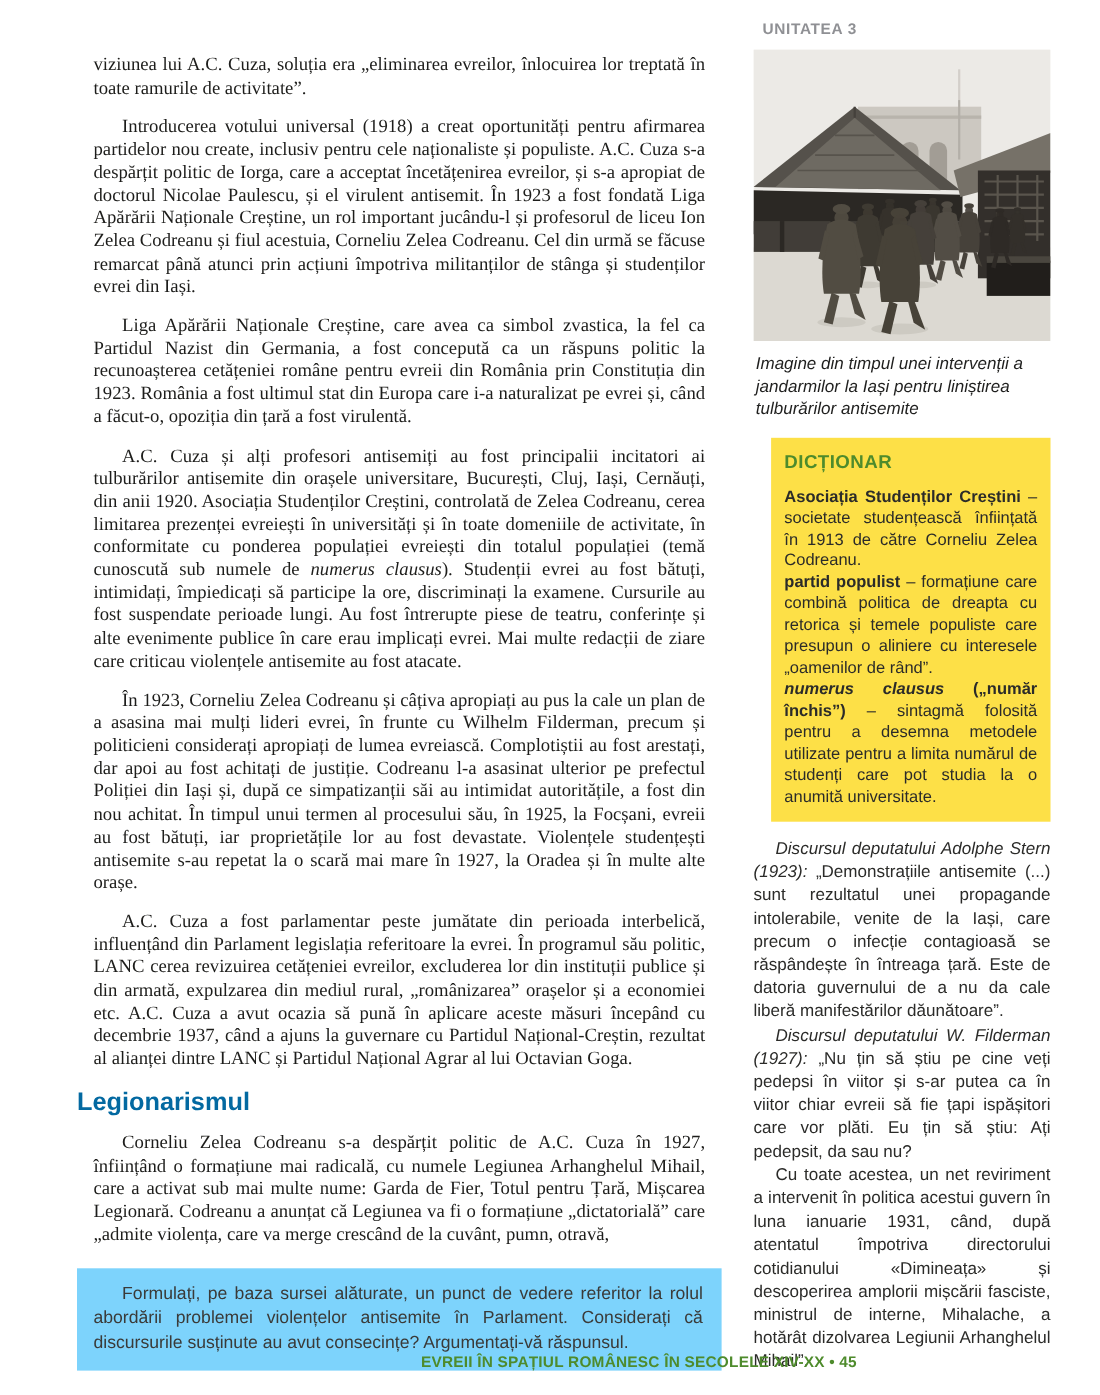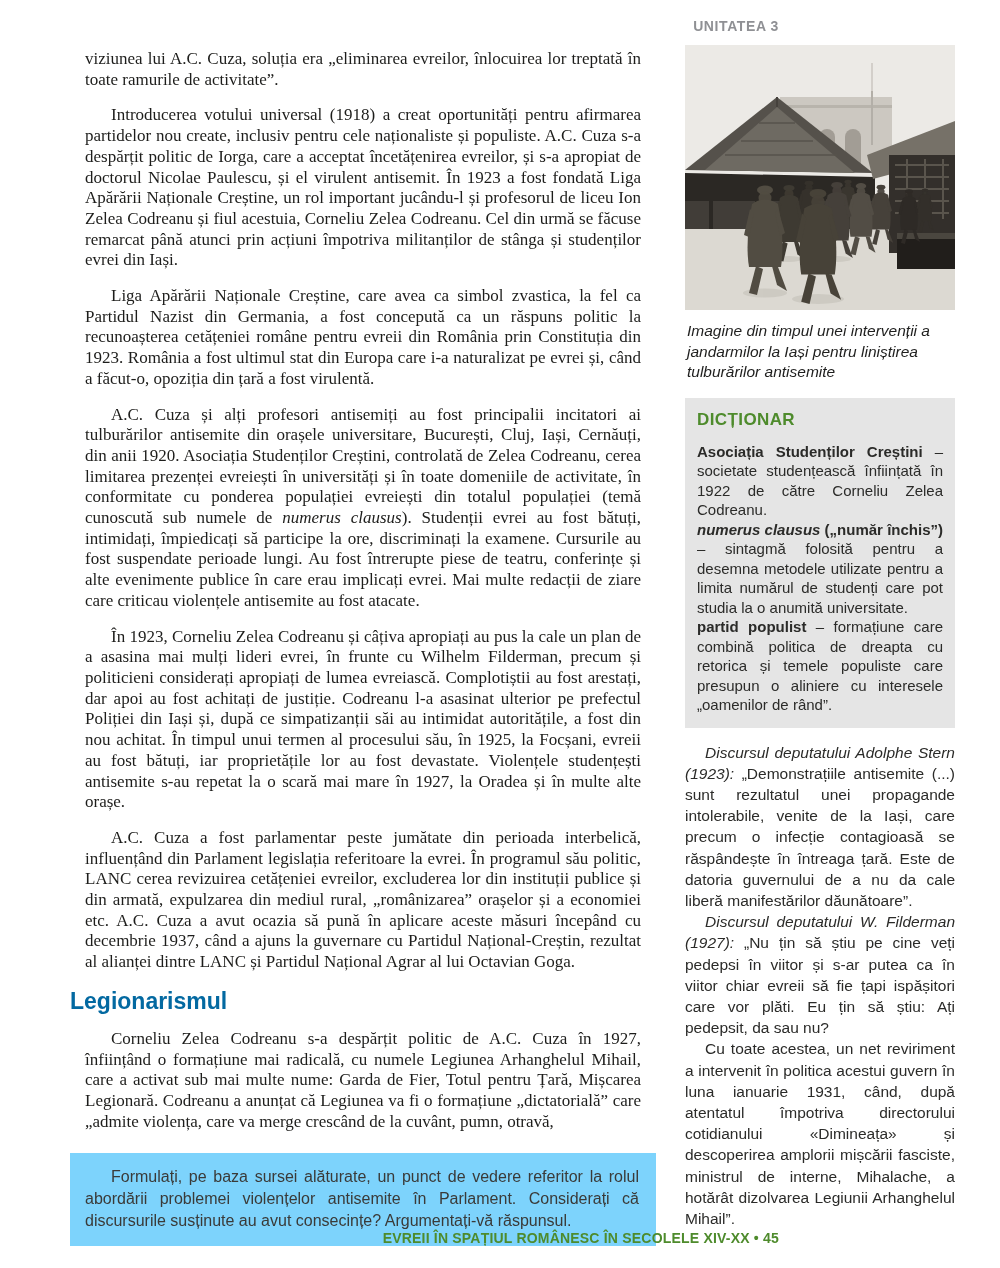--- a/index.html
+++ b/index.html
@@ -26,21 +26,21 @@
             font-family:"Liberation Sans",sans-serif;font-size:16px;line-height:22px;
             color:#3a3a38;text-align:justify;}
   .task-box p{margin:0;text-indent:26px;}
 
   
   .right-col{position:absolute;left:685px;top:45px;width:270px;
              font-size:15px;line-height:20px;color:#2b2b29;}
   .photo{display:block;width:270px;height:265px;}
   .caption{font-style:italic;text-align:left;margin:11px 2px 0 2px;
            font-size:15.5px;line-height:20.5px;color:#1f1f1e;}
-  .dict-box{background:#e5e5e5;margin-top:15px;padding:12px 12px 13px 12px;}
+  .dict-box{background:#fde047;margin-top:15px;padding:12px 12px 13px 12px;margin-left:16px;}
   .dict-title{color:#4e8b2c;font-weight:bold;font-size:17px;letter-spacing:.4px;
               margin:0 0 12px 0;}
   .dict-box p{margin:0;text-align:justify;font-size:15px;line-height:19.5px;}
   .term{font-weight:bold;}
   .term i{font-style:italic;}
   .quotes{margin-top:14px;text-align:justify;font-size:15.5px;line-height:21.2px;}
   .quotes p{margin:0;text-indent:20px;}
   .quotes .q-head{font-style:italic;}
 </style>
 </head>
@@ -144,23 +144,23 @@
       </g>
 
       <rect x="0" y="0" width="270" height="46" fill="#eceae6" opacity="0.55"></rect>
     </svg>
 
     <div class="caption">Imagine din timpul unei intervenții a jandarmilor la Iași pentru liniștirea tulburărilor antisemite</div>
 
     <div class="dict-box">
       <div class="dict-title">DICȚIONAR</div>
 
-      <p class="dict-entry"><b class="term"><i></i><span>Asociația Studenților Creștini</span></b> <span>– societate studențească înființată în 1922 de către Corneliu Zelea Codreanu.</span></p>
+      <p class="dict-entry"><b class="term"><i></i><span>Asociația Studenților Creștini</span></b> <span>– societate studențească înființată în 1913 de către Corneliu Zelea Codreanu.</span></p>
+      <p class="dict-entry"><b class="term"><i></i><span>partid populist</span></b> <span>– formațiune care combină politica de dreapta cu retorica și temele populiste care presupun o aliniere cu interesele „oamenilor de rând”.</span></p>
       <p class="dict-entry"><b class="term"><i>numerus clausus</i><span> („număr închis”)</span></b> <span>– sintagmă folosită pentru a desemna metodele utilizate pentru a limita numărul de studenți care pot studia la o anumită universitate.</span></p>
-      <p class="dict-entry"><b class="term"><i></i><span>partid populist</span></b> <span>– formațiune care combină politica de dreapta cu retorica și temele populiste care presupun o aliniere cu interesele „oamenilor de rând”.</span></p>
     </div>
 
     <div class="quotes">
       <p><span class="q-head">Discursul deputatului Adolphe Stern (1923):</span><span> „Demonstrațiile antisemite (...) sunt rezultatul unei propagande intolerabile, venite de la Iași, care precum o infecție contagioasă se răspândește în întreaga țară. Este de datoria guvernului de a nu da cale liberă manifestărilor dăunătoare”.</span></p>
       <p><span class="q-head">Discursul deputatului W. Filderman (1927):</span><span> „Nu țin să știu pe cine veți pedepsi în viitor și s-ar putea ca în viitor chiar evreii să fie țapi ispășitori care vor plăti. Eu țin să știu: Ați pedepsit, da sau nu?</span></p>
       <p><span>Cu toate acestea, un net reviriment a intervenit în politica acestui guvern în luna ianuarie 1931, când, după atentatul împotriva directorului cotidianului «Dimineața» și descoperirea amplorii mișcării fasciste, ministrul de interne, Mihalache, a hotărât dizolvarea Legiunii Arhanghelul Mihail”.</span></p>
 
     </div>
   </div>
 

